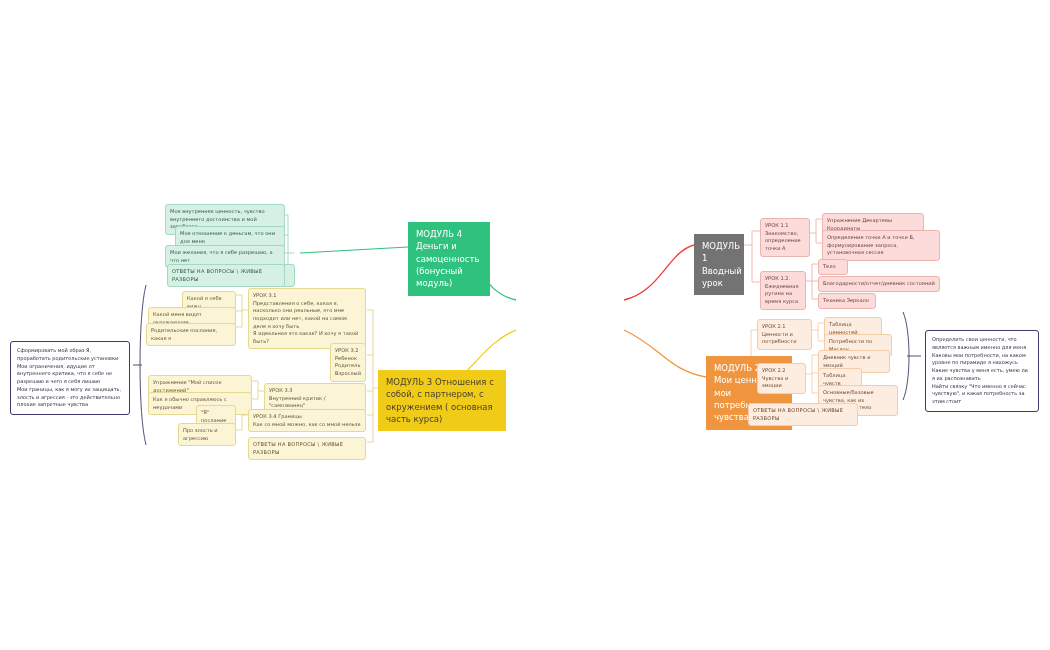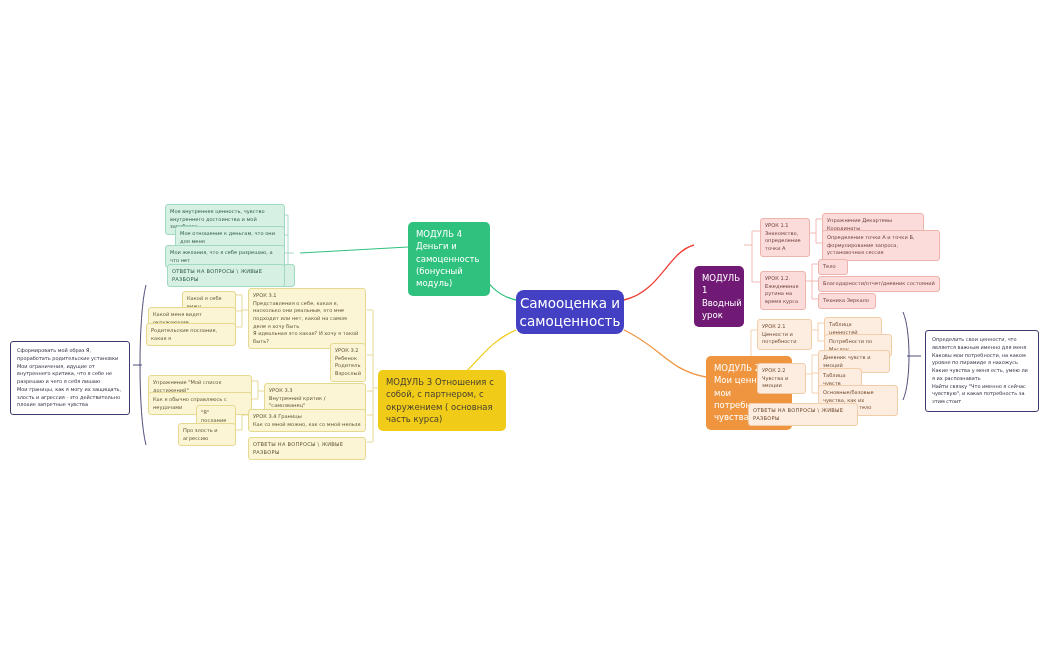--- a/index.html
+++ b/index.html
@@ -10,22 +10,22 @@
   }
   #canvas{position:absolute;inset:0;}
   svg.links{position:absolute;left:0;top:0;width:1050px;height:650px;pointer-events:none;}
   .node{position:absolute;box-sizing:border-box;border-radius:4px;}
   .center{
     background:#4340c4;color:#fff;border-radius:8px;
     font-size:13.5px;line-height:1.35;text-align:center;
     display:flex;align-items:center;justify-content:center;
     padding:8px 10px;
   }
-  .mod{color:#fff;font-size:8.5px;line-height:1.45;padding:6px 8px;border-radius:5px;}
-  .mod.m1{background:#701a75;margin-top:32px;}
+  .mod{color:#fff;font-size:8.5px;line-height:1.45;padding:6px 8px;border-radius:0;}
+  .mod.m1{background:#737373;}
   .mod.m2{background:#f0953f;}
   .mod.m3{background:#f0cc18;color:#4a4030;}
   .mod.m4{background:#2ec27e;}
   .leaf{
     font-size:5.1px;line-height:1.5;padding:3px 4px;border-radius:3px;
     border:1px solid rgba(0,0,0,.18);
   }
   .leaf.red{background:#fbdcda;border-color:#edb3ad;color:#6d3c38;}
   .leaf.orange{background:#fdece0;border-color:#f3cca9;color:#6e4a2c;}
   .leaf.yellow{background:#fbf5d5;border-color:#e4d98f;color:#5e5432;}
@@ -63,23 +63,20 @@
     <path d="M903,312 C911,330 911,382 903,400 M907,356 L921,356" fill="none" stroke="#3b3b6e" stroke-width="0.9"></path>
 
     <path d="M378,388 L373,388 M373,310 L373,442 M373,310 L367,310 M373,355 L367,355 M373,391 L367,391 M373,415 L367,415 M373,442 L367,442" fill="none" stroke="#e2d58d" stroke-width="0.9"></path>
     <path d="M248,310 L242,310 M242,295 L242,327 M242,295 L236,295 M242,311 L236,311 M242,327 L236,327" fill="none" stroke="#e2d58d" stroke-width="0.9"></path>
     <path d="M264,391 L258,391 M258,381 L258,399 M258,381 L252,381 M258,399 L252,399" fill="none" stroke="#e2d58d" stroke-width="0.9"></path>
     <path d="M248,415 L242,415 M242,409 L242,430 M242,409 L236,409 M242,430 L236,430" fill="none" stroke="#e2d58d" stroke-width="0.9"></path>
 
     <path d="M146,285 C138,315 138,415 146,445 M142,365 L133,365" fill="none" stroke="#3b3b6e" stroke-width="0.9"></path>
   </svg>
 
-  <div class="node center" style="left:516px;top:290px;width:108px;height:44px;">
-    <span>Самооценка и самоценность</span>
-  </div>
 
   <div class="node mod m4" style="left:408px;top:222px;width:82px;">
     <span style="white-space:pre-line">МОДУЛЬ 4 Деньги и самоценность (бонусный модуль)</span>
   </div>
 
   <div class="node leaf teal cap" style="left:203px;top:264px;width:92px;">
     <span>УРОК 4.1. Я ДЕНЬГИ САМОЦЕННОСТЬ</span>
   </div>
 
   <div class="node leaf teal" style="left:165px;top:204px;width:120px;">

